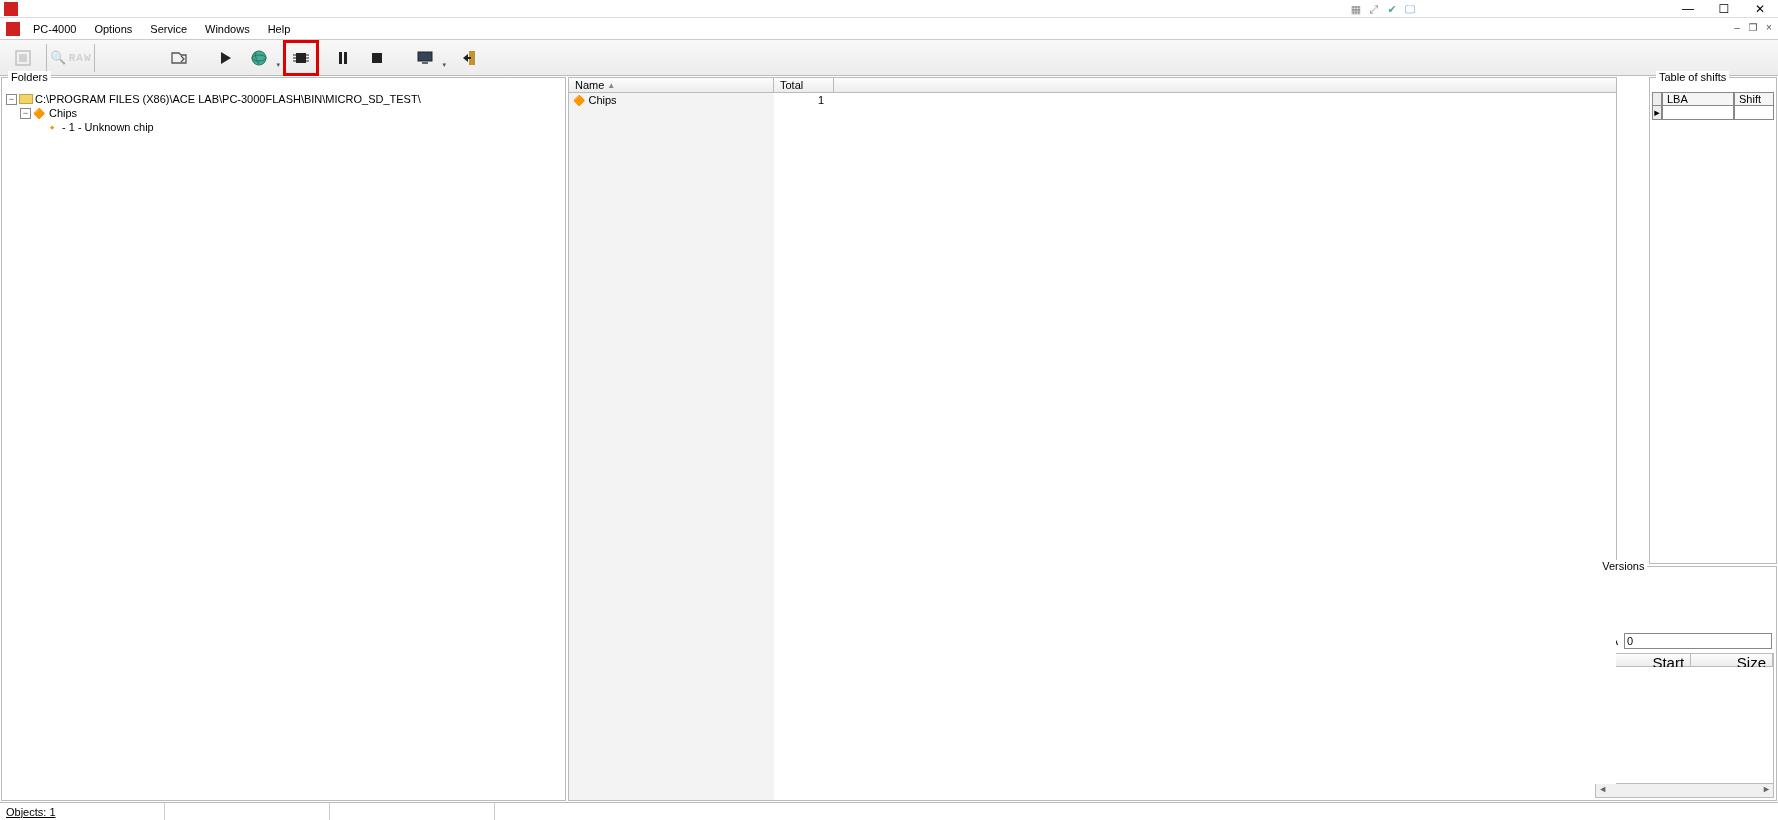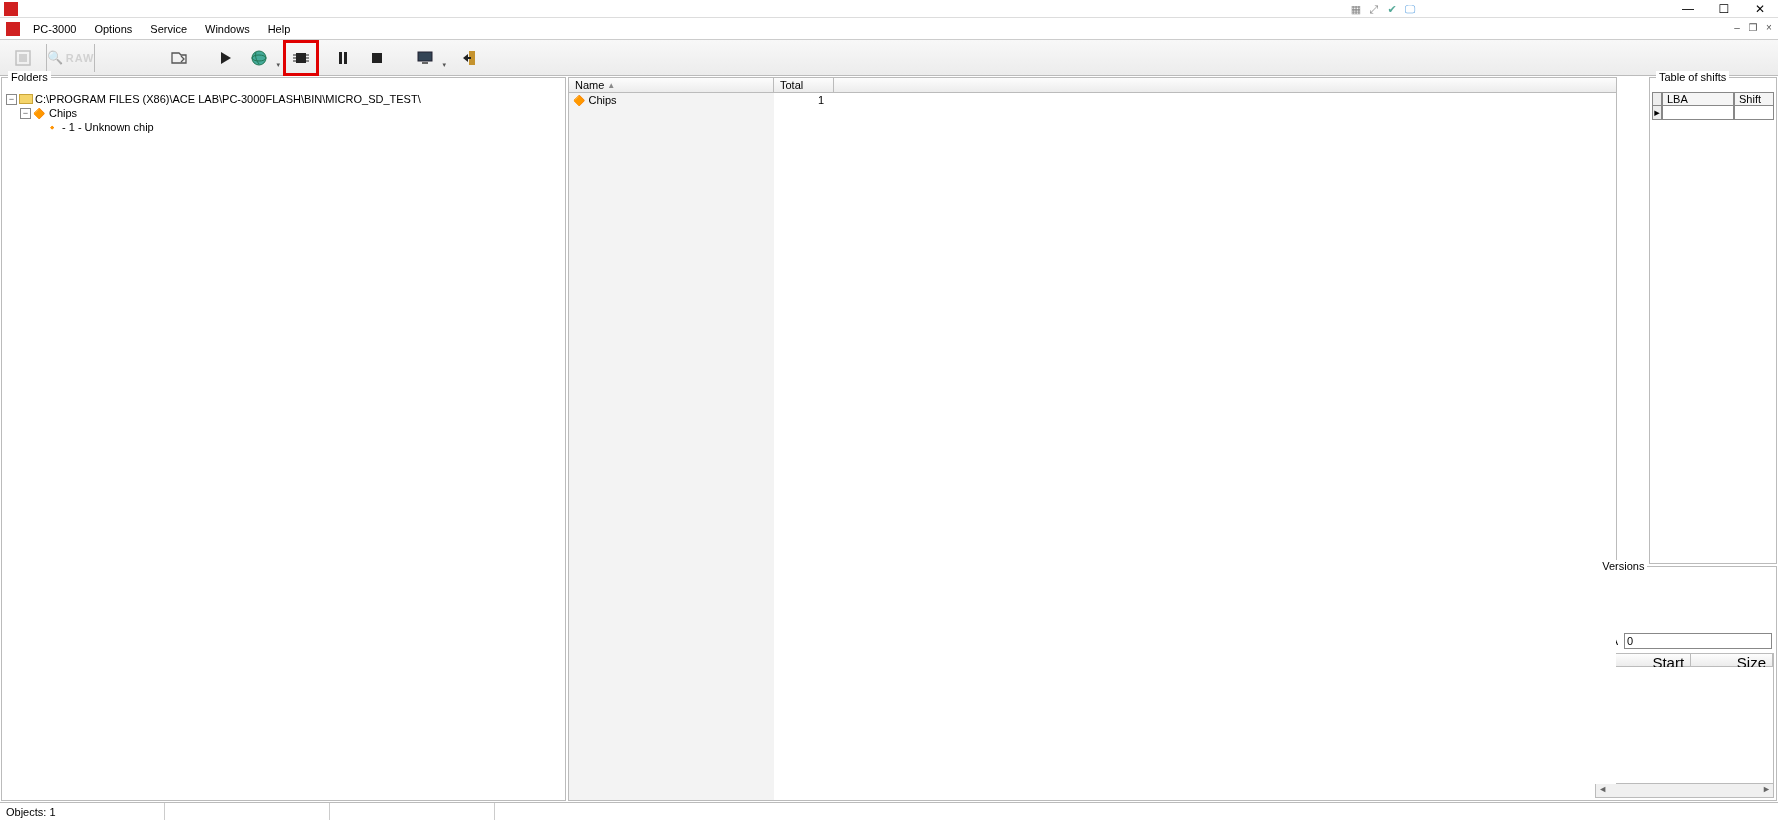--- a/index.html
+++ b/index.html
@@ -102,21 +102,21 @@
   position: relative;
 }
 .tb-btn.drop::after {
   content:"▾"; font-size:7px; color:#555; position:absolute; right:-6px; bottom:4px;
 }
 .tb-btn.highlighted {
   outline: 3px solid #e00000;
   outline-offset: 0;
 }
 .tb-btn svg { width: 20px; height: 20px; }
-.tb-btn .raw-text { font-size: 11px; color: #aaa; font-weight: bold; letter-spacing:1px; }
+.tb-btn .raw-text { font-size: 11px; color: #aaa; font-weight: bold; letter-spacing:1px;font-family:Liberation Mono, monospace; }
 .tb-btn.disabled { opacity: 0.45; }
 .main {
   flex: 1;
   display: flex;
   min-height: 0;
 }
 .panel {
   border: 1px solid #bbb;
   background: #fff;
   display: flex;
@@ -248,21 +248,21 @@
   display: flex;
   align-items:center;
   font-size: 11px;
 }
 .statusbar .cell {
   border-right: 1px solid #ccc;
   padding: 0 6px;
   height:100%;
   display:flex;align-items:center;
 }
-.statusbar .cell.c1{ width:165px;}
+.statusbar .cell.c1{ width:165px;text-decoration:underline;}
 .statusbar .cell.c2{ width:165px;}
 .statusbar .cell.c3{ width:165px;}
 .sort-arrow { font-size:8px; color:#888; margin-left:3px;}
 .raw-icon { color:#aaa; font-size:13px; margin-right:2px;}
 </style>
 </head>
 <body>
 
 <div class="titlebar">
   <span class="app-icon"></span>
@@ -274,21 +274,21 @@
   </div>
   <div class="win-controls">
     <div>—</div>
     <div>☐</div>
     <div>✕</div>
   </div>
 </div>
 
 <div class="menubar">
   <span class="app-icon"></span>
-  <span class="menu-item">PC-3000</span>
+  <span class="menu-item">PC-4000</span>
   <span class="menu-item">Options</span>
   <span class="menu-item">Service</span>
   <span class="menu-item">Windows</span>
   <span class="menu-item">Help</span>
   <div class="mdi-controls">
     <span>–</span>
     <span>❐</span>
     <span>×</span>
   </div>
 </div>

